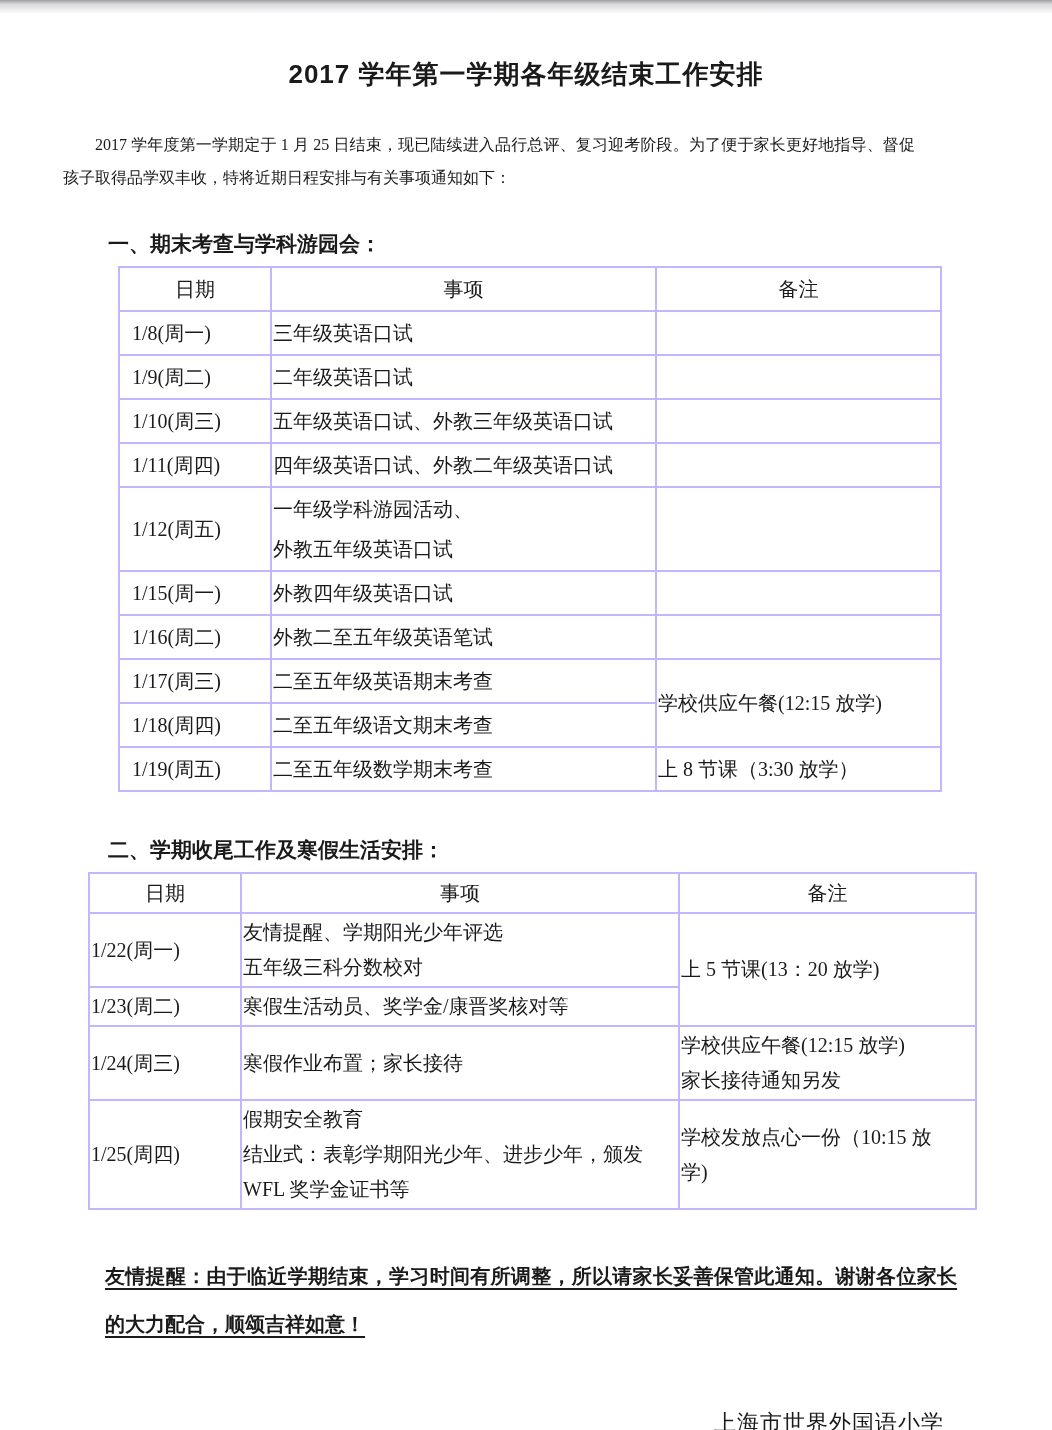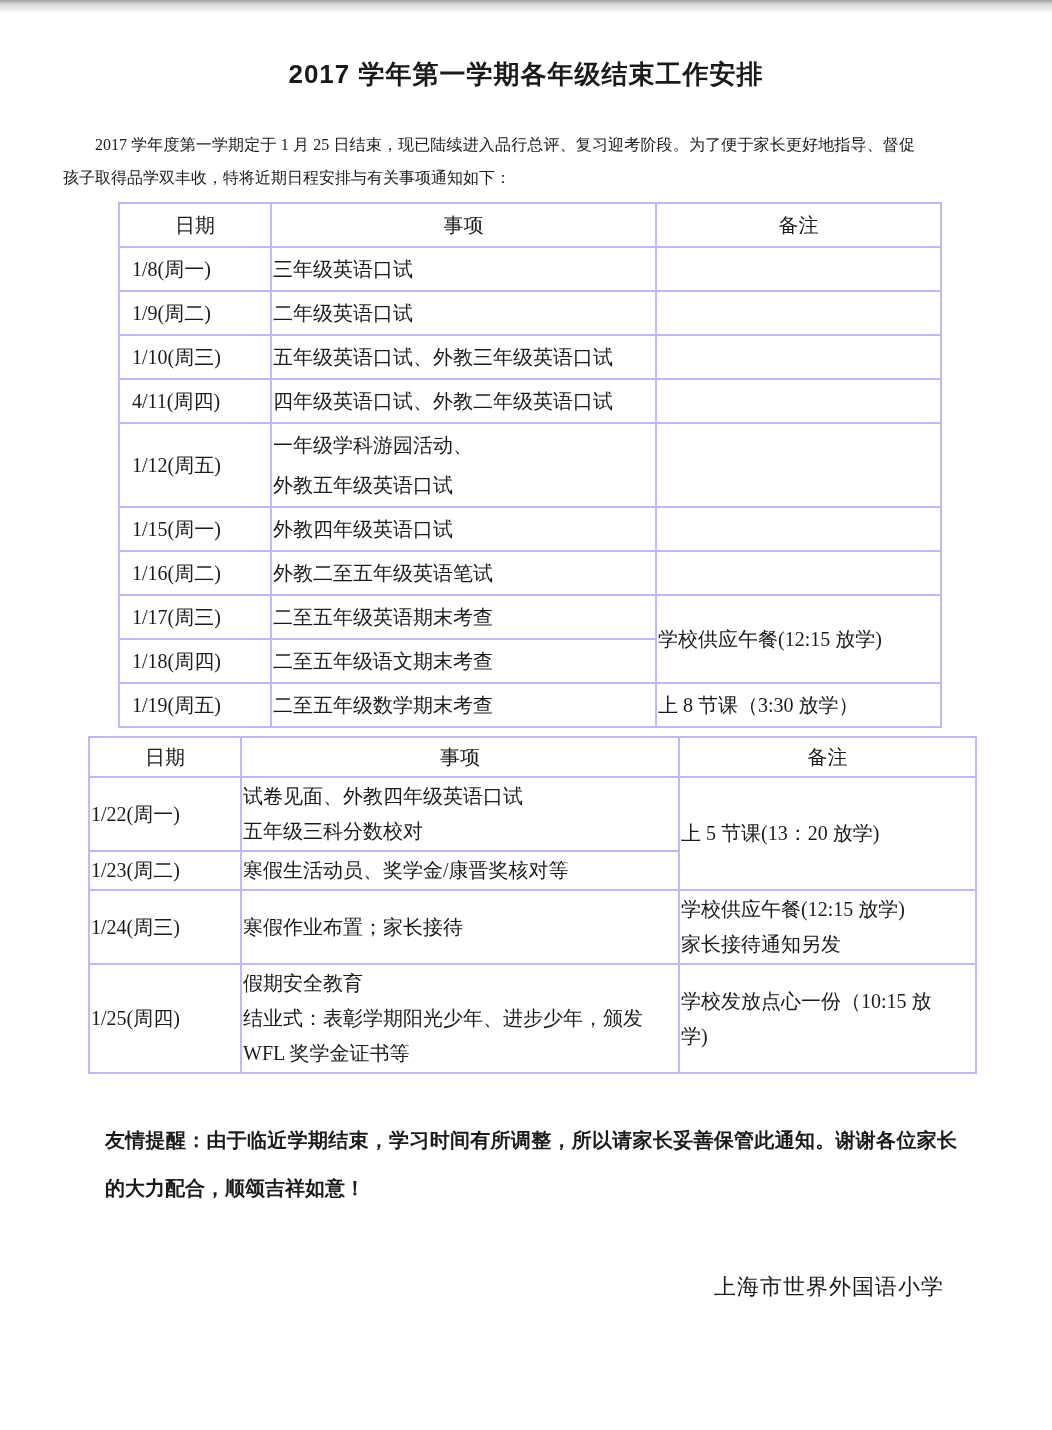--- a/index.html
+++ b/index.html
@@ -37,35 +37,36 @@
   .t2{margin:8px 0 0 88px;width:887px;}
   .t2 th{height:36px;}
   .t2 td{height:35px;line-height:35px;}
   .t2 td:first-child{text-align:left;}
   td:nth-child(2){text-align:left;}
   td:nth-child(3){text-align:left;}
   .reminder{
     margin:42px 105px 0 105px;width:852px;
     font-family:"Liberation Sans","DejaVu Sans",sans-serif;
     font-size:20px;font-weight:bold;line-height:48px;text-align:justify;
-    text-underline-offset:5px;
+    text-decoration:underline;text-underline-offset:5px;
   }
   .signature{margin-top:60px;text-align:right;}
   .signature .school{font-size:22px;line-height:30px;padding-right:108px;letter-spacing:1px;}
 </style>
 </head>
 <body>
 
 <div>
   <div class="top-shadow"></div>
 
   <div class="page-title">2017 学年第一学期各年级结束工作安排</div>
 
   <div class="intro">2017 学年度第一学期定于 1 月 25 日结束，现已陆续进入品行总评、复习迎考阶段。为了便于家长更好地指导、督促孩子取得品学双丰收，特将近期日程安排与有关事项通知如下：</div>
 
+  <div class="section-heading">一、期末考查与学科游园会：</div>
   <table class="t1">
     <colgroup>
         <col style="width:152px">
         <col style="width:385px">
         <col style="width:285px">
       </colgroup>
     <thead>
         <tr>
           <th>日期</th>
           <th>事项</th>
@@ -95,21 +96,21 @@
           <td>
             <div>1/10(周三)</div>
           </td>
           <td>
             <div>五年级英语口试、外教三年级英语口试</div>
           </td>
           <td></td>
         </tr>
         <tr>
           <td>
-            <div>4/11(周四)</div>
+            <div>1/11(周四)</div>
           </td>
           <td>
             <div>四年级英语口试、外教二年级英语口试</div>
           </td>
           <td></td>
         </tr>
         <tr>
           <td>
             <div>1/12(周五)</div>
           </td>
@@ -163,40 +164,41 @@
           <td>
             <div>二至五年级数学期末考查</div>
           </td>
           <td>
             <div>上 8 节课（3:30 放学）</div>
           </td>
         </tr>
       </tbody>
   </table>
 
+  <div class="section-heading second">二、学期收尾工作及寒假生活安排：</div>
   <table class="t2">
     <colgroup>
         <col style="width:152px">
         <col style="width:438px">
         <col style="width:297px">
       </colgroup>
     <thead>
         <tr>
           <th>日期</th>
           <th>事项</th>
           <th>备注</th>
         </tr>
       </thead>
     <tbody>
         <tr>
           <td>
             <div>1/22(周一)</div>
           </td>
           <td>
-            <div>试卷见面、外教四年级英语口试</div>
+            <div>友情提醒、学期阳光少年评选</div>
             <div>五年级三科分数校对</div>
           </td>
           <td rowspan="2">
             <div>上 5 节课(13：20 放学)</div>
           </td>
         </tr>
         <tr>
           <td>
             <div>1/23(周二)</div>
           </td>

